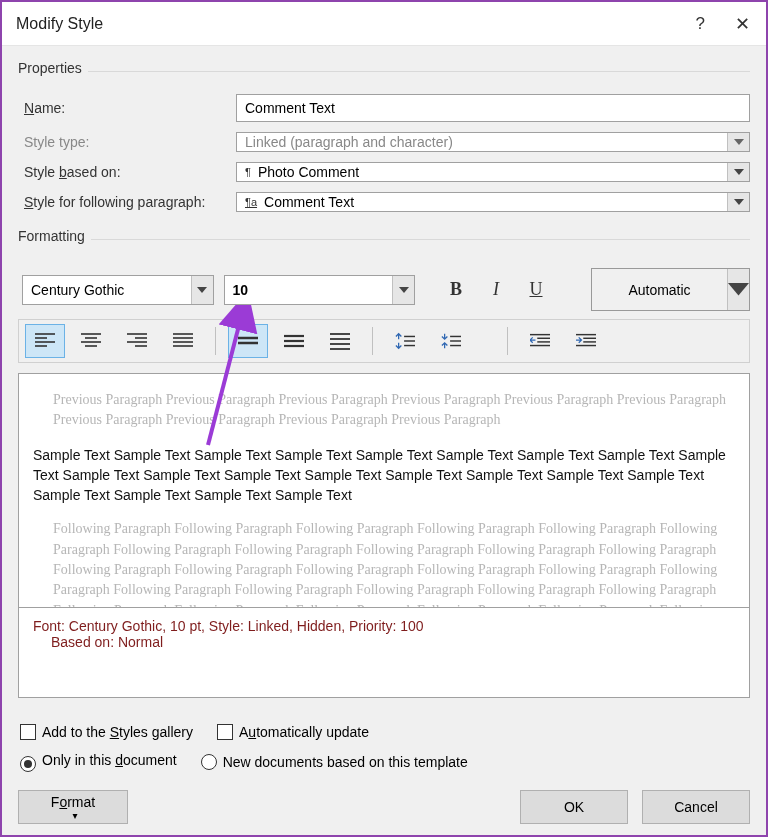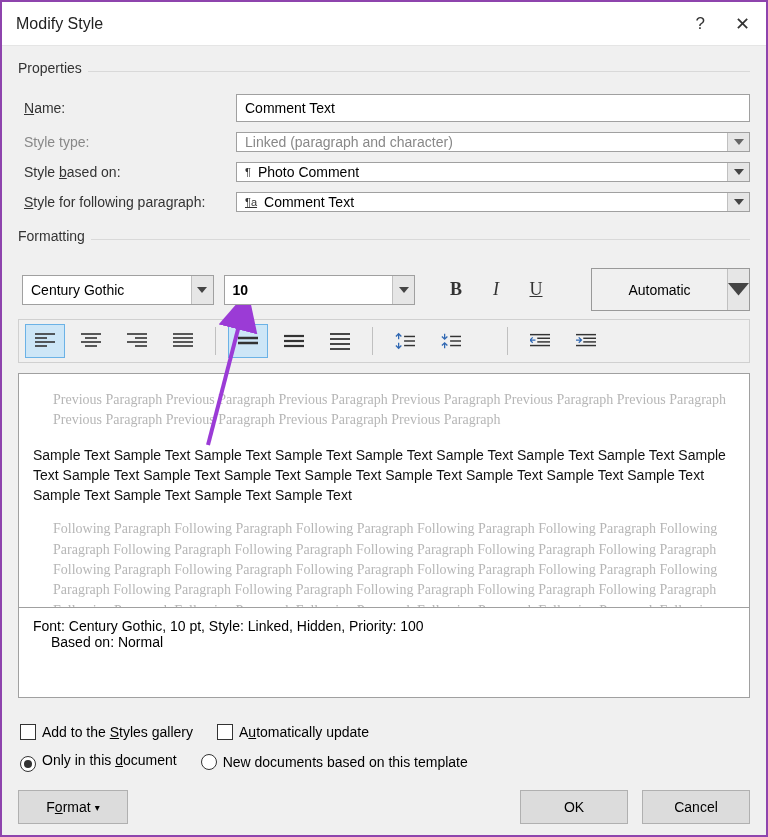--- a/index.html
+++ b/index.html
@@ -73,32 +73,32 @@
   .tb-btn svg { width:20px; height:18px; }
   .tb-sep { width:1px; height:28px; background:#c0c0c0; margin: 0 12px 0 6px; }
   .preview {
     background:#fff; border:1px solid #a0a0a0; padding:16px 14px 14px 34px;
     height:235px; overflow:hidden; font-size:13px; line-height:1.45;
   }
   .prev-gray { color:#b6b6b6; font-family:"Times New Roman",serif; font-size:14px; }
   .sample { color:#111; margin: 14px 0 14px -20px; font-size:14px; }
   .desc {
     background:#fff; border:1px solid #a0a0a0; border-top:none;
-    padding:10px 14px 10px 14px; height:90px; font-size:14px; color:#000000;
+    padding:10px 14px 10px 14px; height:90px; font-size:14px; color:#7f1d1d;
   }
   .bottom-checks { margin-top: 26px; padding-left:2px; }
   .chk-row { display:flex; gap:24px; align-items:center; margin-bottom:12px; font-size:14px; }
   .chk { width:16px; height:16px; border:1px solid #333; background:#fff; display:inline-block; margin-right:6px; vertical-align:-3px; }
   .radio { width:16px; height:16px; border:1.5px solid #333; border-radius:50%; background:#fff; display:inline-flex; align-items:center; justify-content:center; margin-right:6px; vertical-align:-3px; }
   .radio.checked::after { content:""; width:8px; height:8px; border-radius:50%; background:#333; }
   .footer { display:flex; align-items:center; margin-top:18px; gap:14px; }
   .footer .spacer { flex:1; }
   .push-btn {
     min-width:108px; height:34px; border:1px solid #b0b0b0; background:#dcdcdc;
-    display:flex; align-items:center; justify-content:center; font-size:14px; cursor:pointer;
+    display:flex; align-items:center; justify-content:center; font-size:14px; cursor:pointer;flex-direction:column;
   }
   .push-btn.format { min-width:110px; }
   .arrow-annotation {
     position:absolute; left:203px; top:305px; pointer-events:none;
   }
 </style>
 </head>
 <body>
 
 <div class="titlebar">

